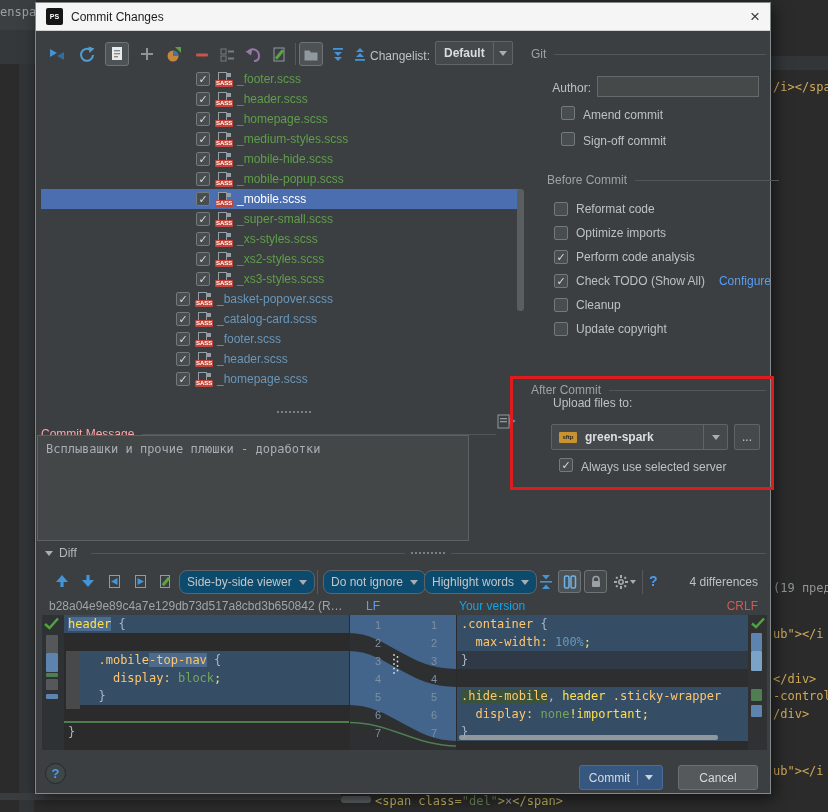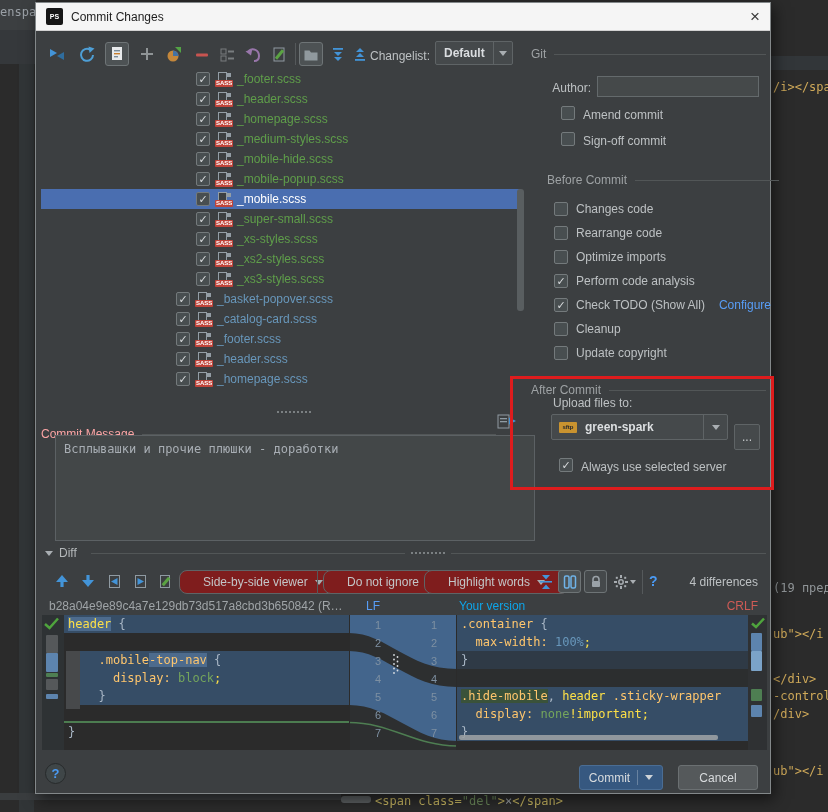--- a/index.html
+++ b/index.html
@@ -28,21 +28,21 @@
 
   .icon{position:absolute;width:22px;height:22px;display:flex;align-items:center;justify-content:center}
   .toggle{background:#4d5254;border:1px solid #6e7476;border-radius:3px;width:24px;height:24px}
   .vsep{position:absolute;width:1px;background:#55595b}
 
   .combo{position:absolute;display:flex;align-items:center;background:#45494b;border:1px solid #5f6466;border-radius:2px;color:#c7cacc}
   .combo .val{padding:0 8px;flex:1;white-space:nowrap}
   .combo .arr{width:20px;align-self:stretch;border-left:1px solid #5f6466;display:flex;align-items:center;justify-content:center}
   .tri{width:0;height:0;border-left:4px solid transparent;border-right:4px solid transparent;border-top:5px solid #a9aeb2}
   .tri-dn{width:0;height:0;border-left:4px solid transparent;border-right:4px solid transparent;border-top:5px solid #a9aeb2}
-  .dcombo{position:absolute;display:flex;align-items:center;gap:7px;padding:0 23px;border:1px solid #5f6466;border-radius:8px;background:#7f1d1d;color:#c3c6c8;white-space:nowrap}
+  .dcombo{position:absolute;display:flex;align-items:center;gap:7px;padding:0 7px;border:1px solid #5f6466;border-radius:8px;background:#0c4a6e;color:#c3c6c8;white-space:nowrap}
 
   .sect{position:absolute;display:flex;align-items:center;color:#9ea2a4;white-space:nowrap}
   .sect .line{flex:1;border-top:1px solid #525657;margin-left:8px}
 
   .cb{width:14px;height:14px;background:#484e50;border:1px solid #747a7c;border-radius:2px;display:inline-flex;align-items:center;justify-content:center;color:#d8dbdd;font-size:11px;line-height:11px;flex:none}
   .cb.checked::after{content:"✓"}
   .lbl{color:#bdc1c3;white-space:nowrap}
 
   
   .tree{position:absolute;left:5px;top:66px;width:480px;height:326px;overflow:hidden}
@@ -364,41 +364,37 @@
         <span class="line"></span>
     </div>
     <span class="icon" style="left:461px;top:409px;width:20px;height:18px">
       <svg width="20" height="17">
           <rect x="1" y="2" width="11" height="13" fill="none" stroke="#8f9aa2"></rect>
           <rect x="3" y="5" width="7" height="1.3" fill="#8f9aa2"></rect>
           <rect x="3" y="8" width="7" height="1.3" fill="#8f9aa2"></rect>
           <polygon points="12,4.5 19,8 12,11.5" fill="#4394d8"></polygon>
         </svg>
       </span>
-    <div class="msgarea" style="left:19px;top:432px;width:480px;height:106px"><span>Всплывашки и прочие плюшки - доработки</span></div>
+    <div class="msgarea" style="left:1px;top:432px;width:432px;height:106px"><span>Всплывашки и прочие плюшки - доработки</span></div>
 
     <span class="abs lbl" style="left:485px;top:78px;width:70px;text-align:right">Author:</span>
     <input class="input" style="left: 561px; top: 73px; width: 162px; height: 21px;" value="">
     <span class="cb abs" style="left:525px;top:103px"></span>
     <span class="abs lbl" style="left:547px;top:105px">Amend commit</span>
     <span class="cb abs" style="left:525px;top:129px"></span>
     <span class="abs lbl" style="left:547px;top:131px">Sign-off commit</span>
 
     <div class="sect" style="left:511px;top:170px;width:232px">
       <span>Before Commit</span>
         <span class="line"></span>
     </div>
     <div class="abs" style="left:518px;top:194px;width:215px">
         <div class="opt">
           <span class="cb"></span>
-          <span class="lbl">Changes code</span>
-        </div>
-        <div class="opt">
-          <span class="cb"></span>
-          <span class="lbl">Rearrange code</span>
+          <span class="lbl">Reformat code</span>
         </div>
         <div class="opt">
           <span class="cb"></span>
           <span class="lbl">Optimize imports</span>
         </div>
         <div class="opt">
           <span class="cb checked"></span>
           <span class="lbl">Perform code analysis</span>
         </div>
         <div class="opt">
@@ -414,21 +410,21 @@
           <span class="cb"></span>
           <span class="lbl">Update copyright</span>
         </div>
       </div>
 
     <div class="sect" style="left:495px;top:380px;width:235px">
       <span>After Commit</span>
         <span class="line"></span>
     </div>
     <span class="abs lbl" style="left:517px;top:393px">Upload files to:</span>
-    <div class="combo" style="left:515px;top:411px;width:177px;height:26px">
+    <div class="combo" style="left:515px;top:421px;width:177px;height:26px">
       <span class="sftp-badge" style="margin-left:7px">sftp</span>
       <span class="val server-name">green-spark</span>
       <span class="arr" style="width:24px">
           <span class="tri"></span>
         </span>
     </div>
     <div class="combo" style="left:698px;top:421px;width:26px;height:26px;justify-content:center">
       <span>...</span>
     </div>
     <span class="cb checked abs" style="left:523px;top:455px"></span>

